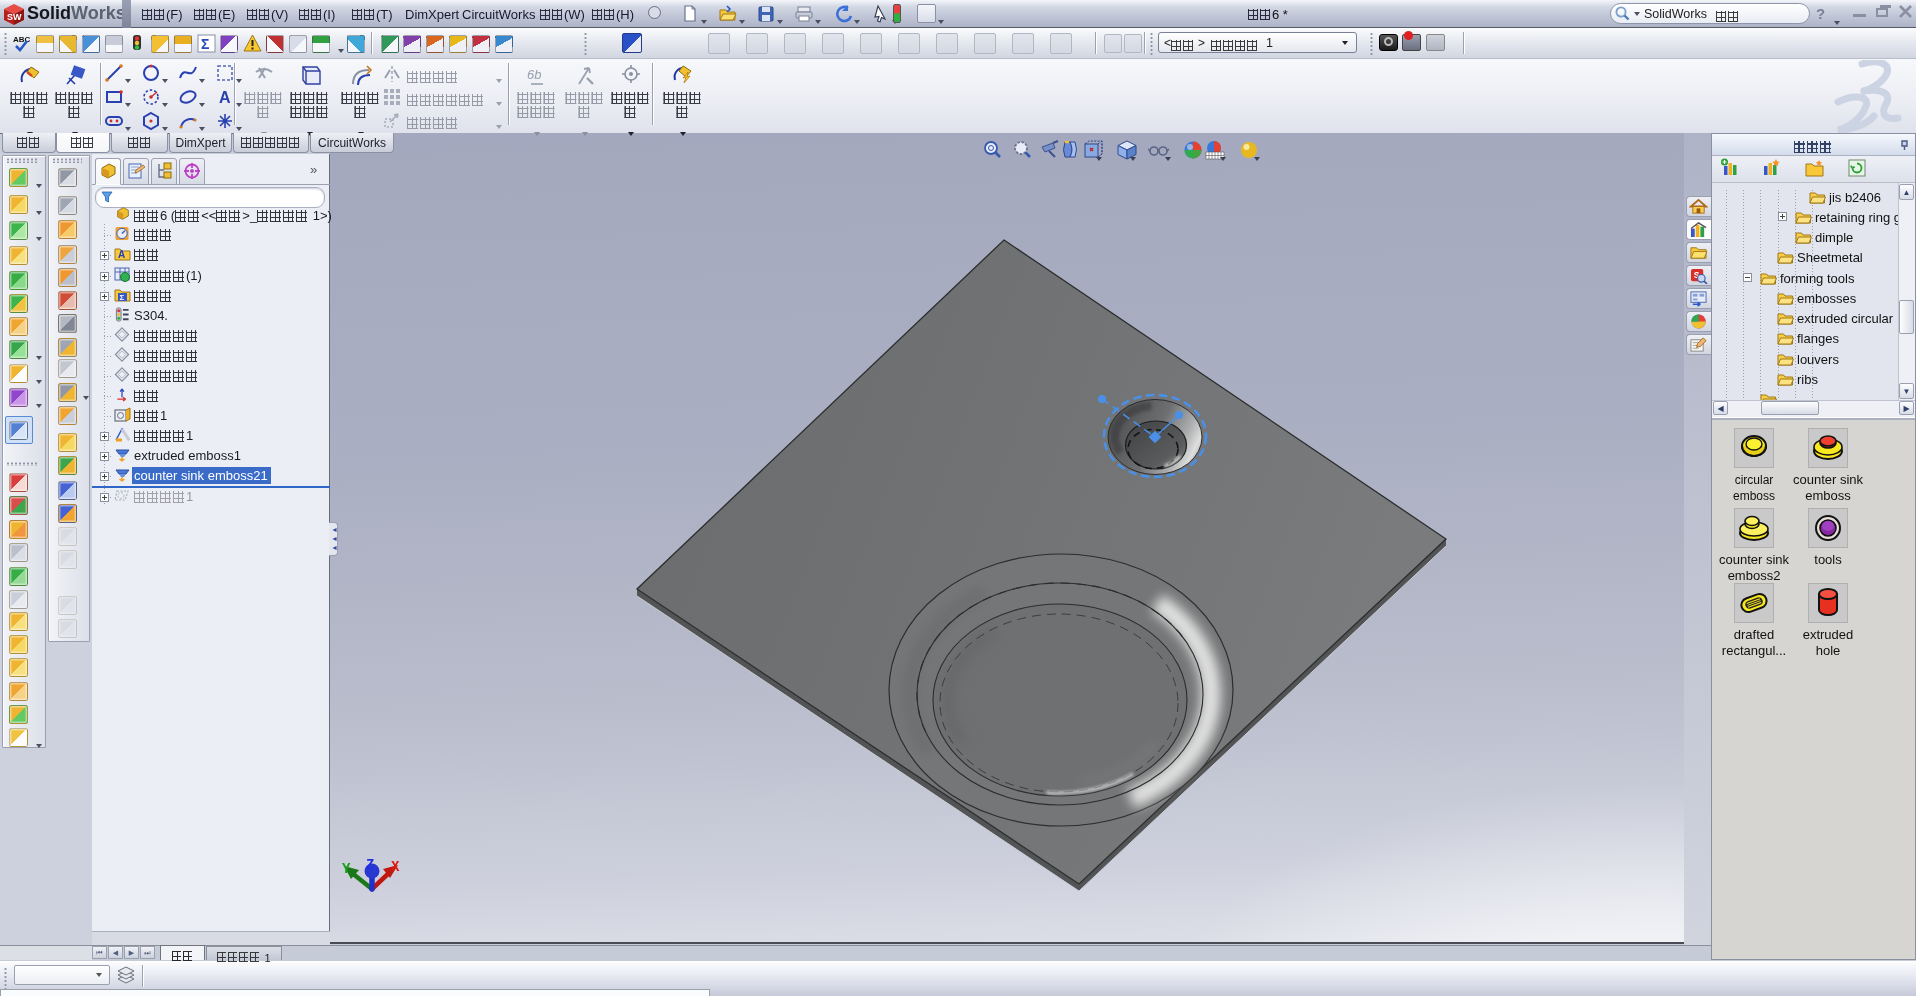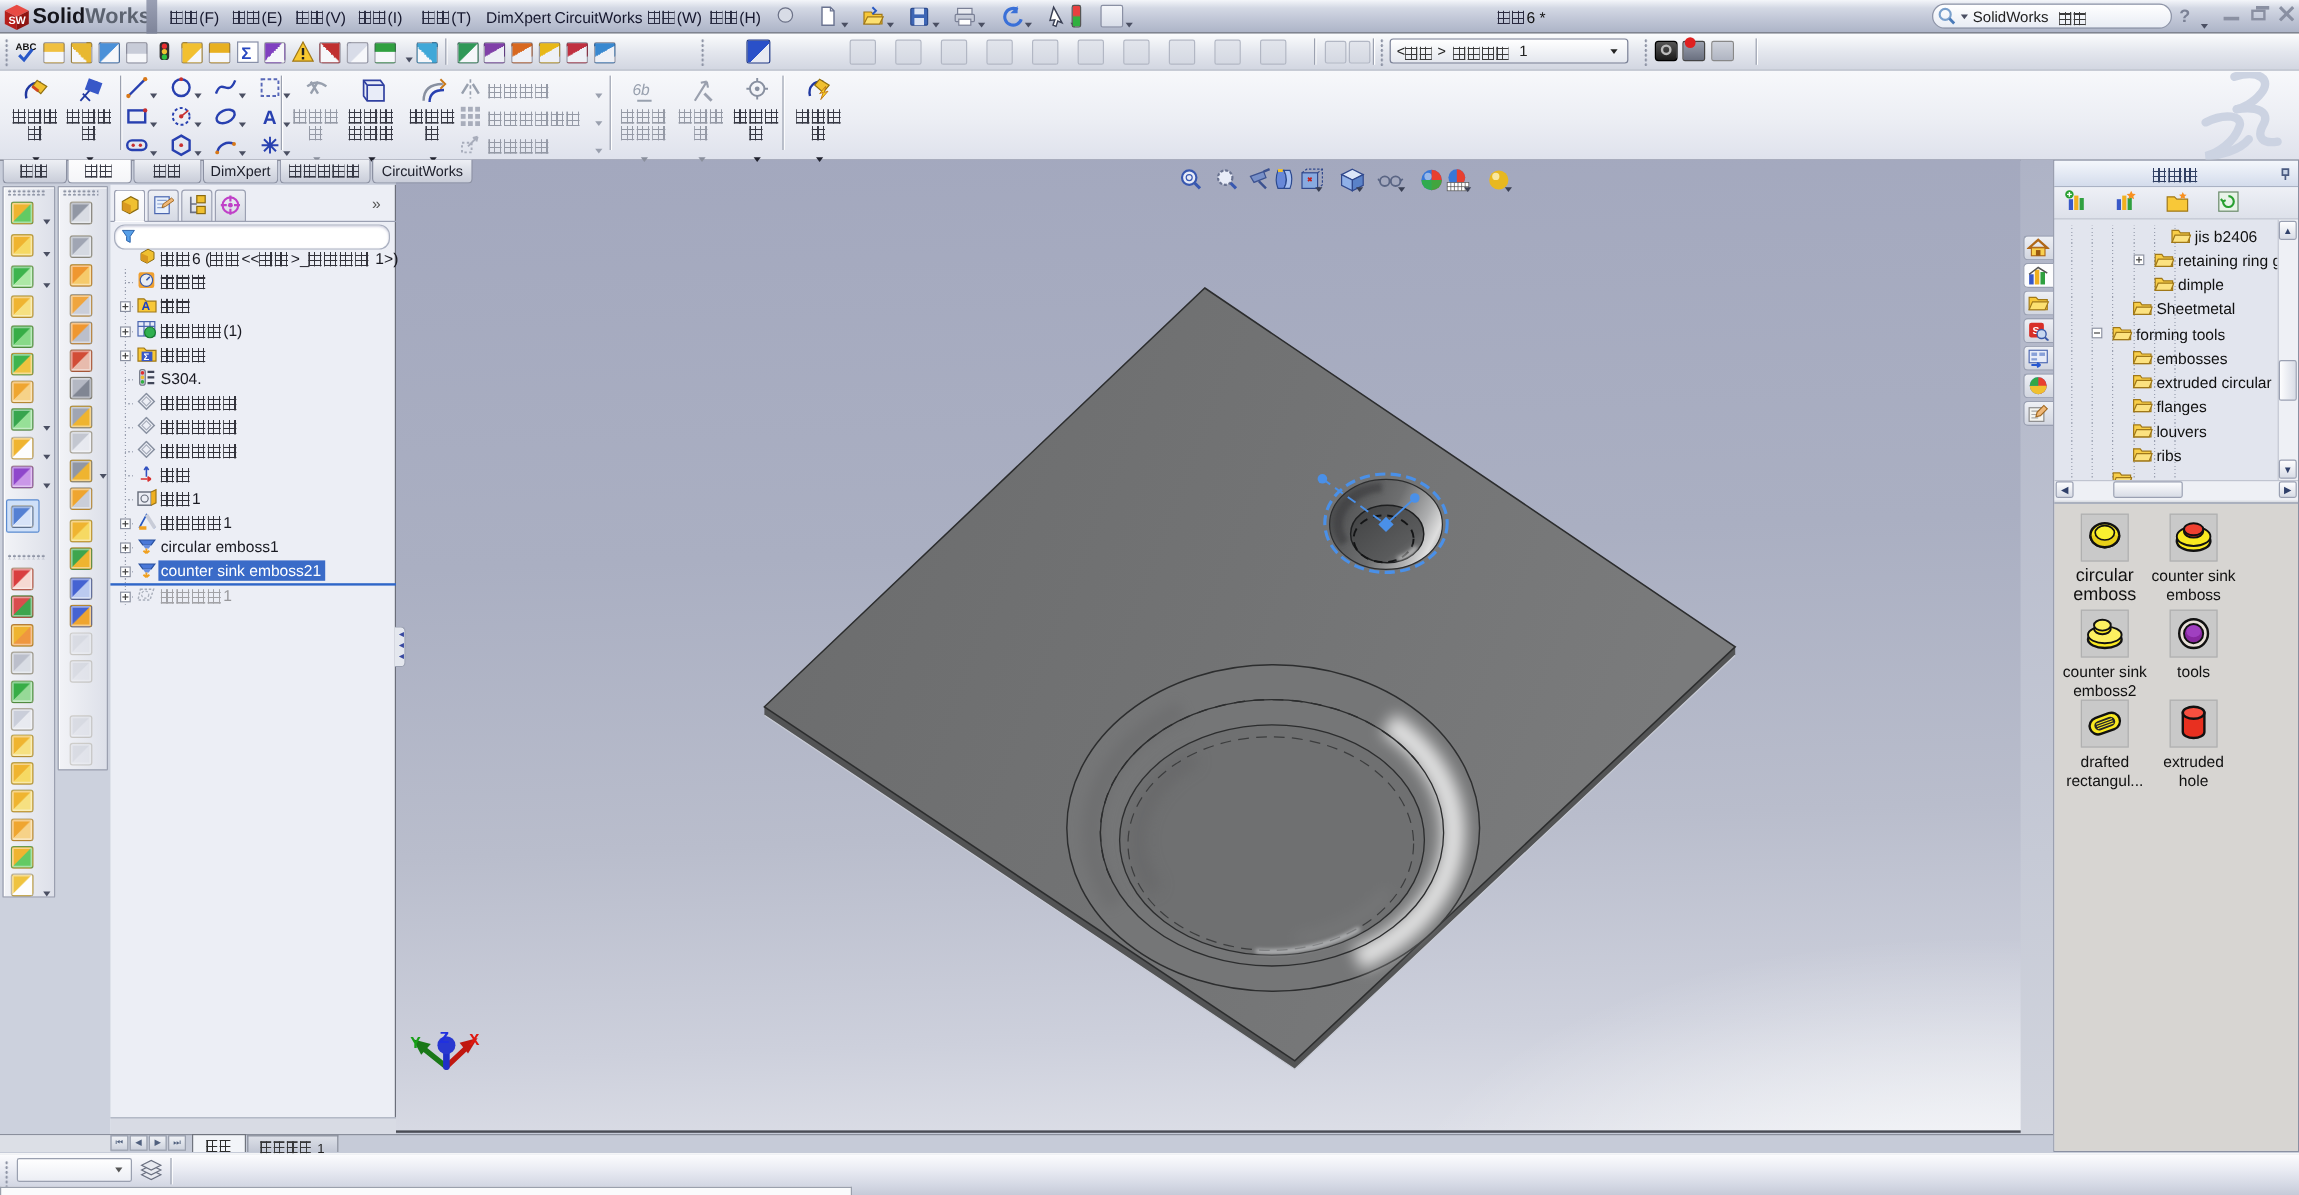--- a/index.html
+++ b/index.html
@@ -510,21 +510,21 @@
     </svg></div>
 <div class="abs" style="left:134px;top:428px;font-size:13px;color:#1a1a22;white-space:nowrap"><i class="zh" style="width:11px;height:12px;margin-right:2px;opacity:.88;background:repeating-linear-gradient(0deg,#1a1a22 0 1.0px,transparent 1.0px 4.4px),repeating-linear-gradient(90deg,#1a1a22 0 1.0px,transparent 1.0px 4.7px);"></i><i class="zh" style="width:11px;height:12px;margin-right:2px;opacity:.88;background:repeating-linear-gradient(0deg,#1a1a22 0 1.0px,transparent 1.0px 4.4px),repeating-linear-gradient(90deg,#1a1a22 0 1.0px,transparent 1.0px 4.7px);"></i><i class="zh" style="width:11px;height:12px;margin-right:2px;opacity:.88;background:repeating-linear-gradient(0deg,#1a1a22 0 1.0px,transparent 1.0px 4.4px),repeating-linear-gradient(90deg,#1a1a22 0 1.0px,transparent 1.0px 4.7px);"></i><i class="zh" style="width:11px;height:12px;margin-right:2px;opacity:.88;background:repeating-linear-gradient(0deg,#1a1a22 0 1.0px,transparent 1.0px 4.4px),repeating-linear-gradient(90deg,#1a1a22 0 1.0px,transparent 1.0px 4.7px);"></i><span style="font-size:13px;color:#1a1a22">1</span></div>
 <div class="abs" style="left:100px;top:452px;width:9px;height:9px;background:#fff;border:1px solid #8a90a0"></div>
 <div class="abs" style="left:102px;top:456px;width:5px;height:1px;background:#444"></div>
 <div class="abs" style="left:104px;top:454px;width:1px;height:5px;background:#444"></div>
 <div class="abs" style="left:114px;top:447px"><svg width="17" height="15" viewBox="0 0 17 15">
       <path d="M2 3 h13 l-3 4 h-7 z" fill="#4a78d8" stroke="#2850a0"></path>
       <path d="M5 7 h7 l-2 3 h-3 z" fill="#6a90e0"></path>
       <path d="M8 10 v4 M8 14 l-2.5 -2 M8 14 l2.5 -2" stroke="#f0a020" stroke-width="1.6" fill="none"></path>
     </svg></div>
-<div class="abs" style="left:134px;top:448px;font-size:13px;color:#1a1a22;white-space:nowrap"><span style="font-size:13px;color:#1a1a22">circular emboss1</span></div>
+<div class="abs" style="left:134px;top:448px;font-size:13px;color:#1a1a22;white-space:nowrap"><span style="font-size:13px;color:#1a1a22">extruded emboss1</span></div>
 <div class="abs" style="left:100px;top:472px;width:9px;height:9px;background:#fff;border:1px solid #8a90a0"></div>
 <div class="abs" style="left:102px;top:476px;width:5px;height:1px;background:#444"></div>
 <div class="abs" style="left:104px;top:474px;width:1px;height:5px;background:#444"></div>
 <div class="abs" style="left:114px;top:467px"><svg width="17" height="15" viewBox="0 0 17 15">
       <path d="M2 3 h13 l-3 4 h-7 z" fill="#4a78d8" stroke="#2850a0"></path>
       <path d="M5 7 h7 l-2 3 h-3 z" fill="#6a90e0"></path>
       <path d="M8 10 v4 M8 14 l-2.5 -2 M8 14 l2.5 -2" stroke="#f0a020" stroke-width="1.6" fill="none"></path>
     </svg></div>
 <div class="abs" style="left:132px;top:467px;width:139px;height:17px;background:#3a6bc8"></div>
 <div class="abs" style="left:134px;top:468px;font-size:13px;color:#fff;white-space:nowrap"><span style="font-size:13px;color:#fff">counter sink emboss21</span></div>
@@ -800,21 +800,21 @@
 <div class="abs" style="left:1713px;top:401px;width:15px;height:14px;background:linear-gradient(#fdfdfe,#d8dce6);border:1px solid #9aa0b2;border-radius:2px;font-size:8px;color:#30406a;text-align:center;line-height:13px">◀</div>
 <div class="abs" style="left:1761px;top:401px;width:58px;height:14px;background:linear-gradient(#fdfdfe,#d8dce6);border:1px solid #9aa0b2;border-radius:2px"></div>
 <div class="abs" style="left:1899px;top:401px;width:15px;height:14px;background:linear-gradient(#fdfdfe,#d8dce6);border:1px solid #9aa0b2;border-radius:2px;font-size:8px;color:#30406a;text-align:center;line-height:13px">▶</div>
 <div class="abs" style="left:1712px;top:417px;width:203px;height:3px;background:#aab0be;border-top:1px solid #fff"></div>
 <div class="abs" style="left:1712px;top:420px;width:203px;height:539px;background:#d7d5d2"></div>
 <div class="abs" style="left:1734px;top:428px;width:40px;height:40px;background:#c9c9c9;border:1px solid #b0b0b0"><svg width="38" height="38" viewBox="0 0 38 38">
       <ellipse cx="19" cy="17" rx="12" ry="10" fill="#f8e820" stroke="#111" stroke-width="2"></ellipse>
       <path d="M7 17 a12 10 0 0 0 24 0" fill="#e8d018" stroke="#111" stroke-width="2"></path>
       <ellipse cx="19" cy="15" rx="8" ry="6" fill="#f8f030" stroke="#111" stroke-width="1.4"></ellipse>
     </svg></div>
-<div class="abs" style="left:1699px;top:472px;width:110px;text-align:center;font-size:15px;color:#111;line-height:16px">circular<br>emboss</div>
+<div class="abs" style="left:1699px;top:472px;width:110px;text-align:center;font-size:12px;color:#111;line-height:16px">circular<br>emboss</div>
 <div class="abs" style="left:1808px;top:428px;width:40px;height:40px;background:#c9c9c9;border:1px solid #b0b0b0"><svg width="38" height="38" viewBox="0 0 38 38">
       <ellipse cx="19" cy="22" rx="14" ry="8" fill="#f8e820" stroke="#111" stroke-width="2"></ellipse>
       <ellipse cx="19" cy="18" rx="14" ry="8" fill="#f8e820" stroke="#111" stroke-width="1.6"></ellipse>
       <ellipse cx="19" cy="14" rx="8" ry="5" fill="#e83020" stroke="#111" stroke-width="1.6"></ellipse>
       <ellipse cx="19" cy="12" rx="8" ry="5" fill="#f04030" stroke="#111" stroke-width="1.6"></ellipse>
     </svg></div>
 <div class="abs" style="left:1773px;top:472px;width:110px;text-align:center;font-size:13px;color:#111;line-height:16px">counter sink<br>emboss</div>
 <div class="abs" style="left:1734px;top:508px;width:40px;height:40px;background:#c9c9c9;border:1px solid #b0b0b0"><svg width="38" height="38" viewBox="0 0 38 38">
       <ellipse cx="19" cy="24" rx="14" ry="7" fill="#f8e820" stroke="#111" stroke-width="2"></ellipse>
       <ellipse cx="19" cy="20" rx="14" ry="7" fill="#fcf060" stroke="#111" stroke-width="1.6"></ellipse>

